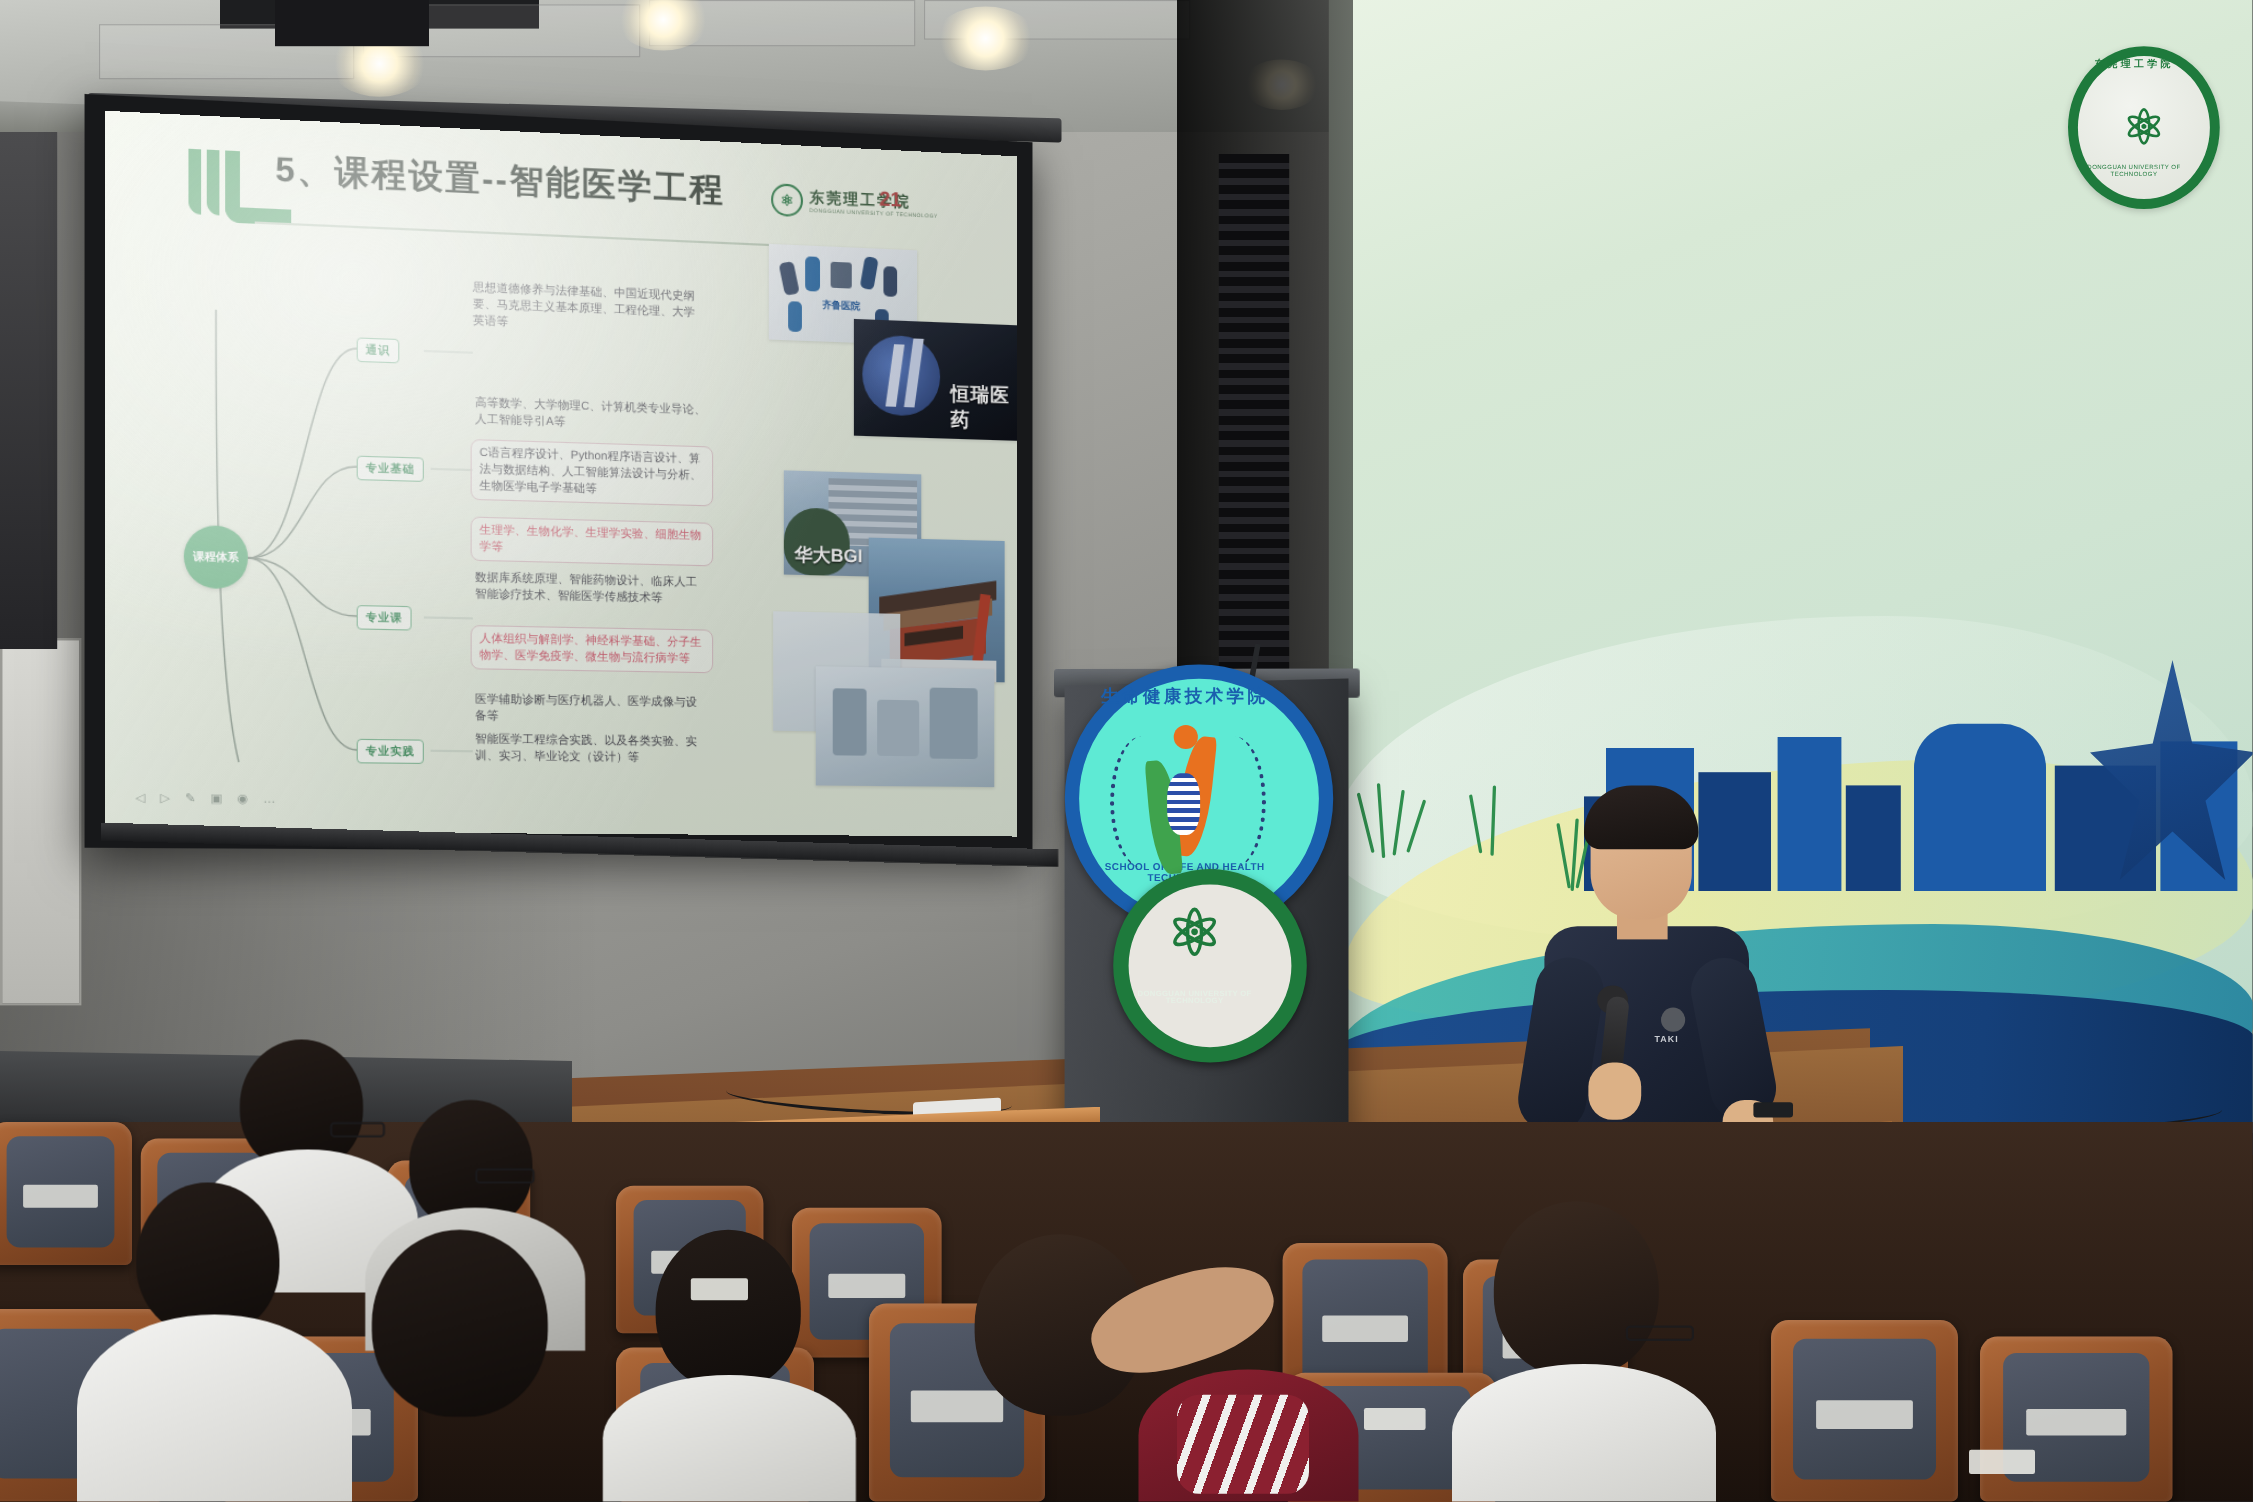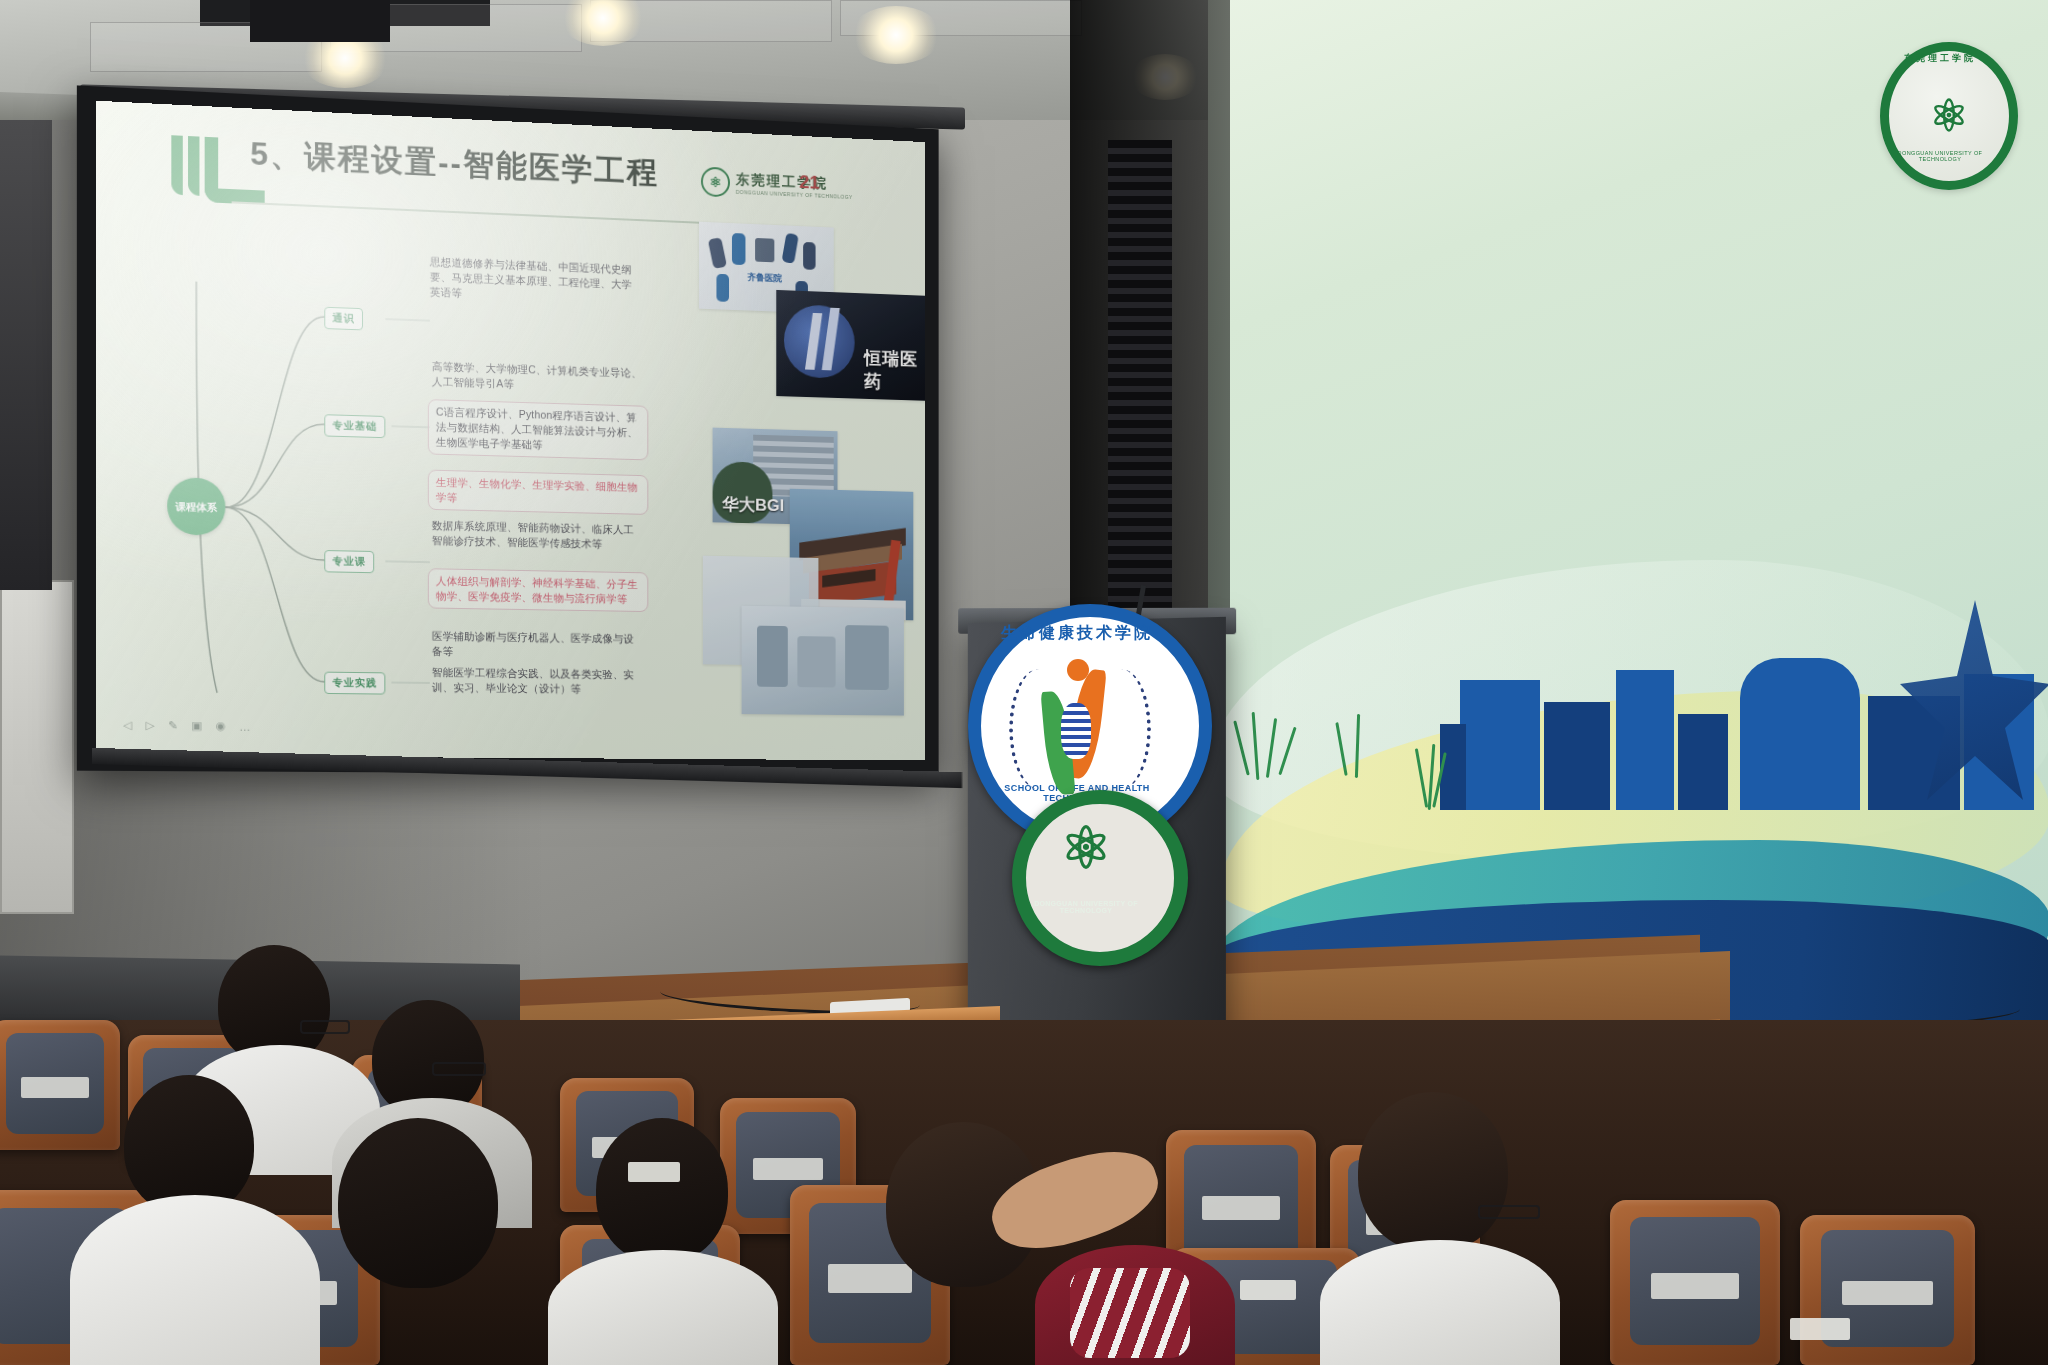--- a/index.html
+++ b/index.html
@@ -110,21 +110,21 @@
   #stage-front{left:0;top:960px;width:520px;height:70px;background:linear-gradient(180deg,#4a4c4e,#2c2d2f);transform:skewY(1deg);}
   #stage-edge{left:460px;top:1046px;width:1260px;height:16px;background:#c07b3c;transform:skewY(-2.4deg);}
 
   #podium{left:965px;top:620px;width:260px;height:440px;
     background:linear-gradient(100deg,#4d5055 0%,#3a3d41 55%,#232528 100%);
     transform:perspective(1100px) rotateY(-7deg);box-shadow:0 12px 30px rgba(0,0,0,.5);}
   #podium-top{left:955px;top:608px;width:280px;height:26px;
     background:linear-gradient(180deg,#6a6e73,#44474b);transform:perspective(1100px) rotateY(-7deg);border-radius:3px;}
   .emblem{position:absolute;border-radius:50%;}
   #emblem-blue{left:968px;top:604px;width:218px;height:218px;
-    background:#ffffff;border:13px solid #1a5fae;box-shadow:0 3px 10px rgba(0,0,0,.4);}
+    background:#5eead4;border:13px solid #1a5fae;box-shadow:0 3px 10px rgba(0,0,0,.4);}
   #emblem-green{left:1012px;top:790px;width:148px;height:148px;
     background:#e8e6e0;border:14px solid #1e7a3c;box-shadow:0 3px 8px rgba(0,0,0,.5);}
   #mic-stand{left:1135px;top:585px;width:5px;height:70px;background:#26282b;transform:rotate(10deg);}
 
   
   #speaker{left:1370px;top:710px;width:260px;height:450px;}
   #sp-head{position:absolute;left:76px;top:14px;width:92px;height:112px;border-radius:46px 46px 42px 42px;
     background:linear-gradient(160deg,#e4bb96,#cf9f78);}
   #sp-hair{position:absolute;left:70px;top:4px;width:104px;height:58px;border-radius:52px 52px 18px 18px;
     background:linear-gradient(170deg,#2a2220,#161210);}
@@ -398,20 +398,39 @@
                 background:repeating-linear-gradient(180deg,#2b4ea8 0 4px,#ffffff 4px 8px);"></div>
     <div class="abs" style="left:28px;top:52px;width:56px;height:120px;border-left:4px dotted #2b3f7a;border-radius:50%;"></div>
     <div class="abs" style="left:110px;top:52px;width:56px;height:120px;border-right:4px dotted #2b3f7a;border-radius:50%;"></div>
   </div>
 
   <div class="abs emblem" id="emblem-green">
     <div class="abs" style="left:0;top:16px;width:120px;text-align:center;font-size:58px;color:#1e7a3c;font-weight:bold;font-family:'Liberation Serif',serif;line-height:58px;">⚛</div>
     <div class="abs" style="left:0;top:96px;width:120px;text-align:center;font-size:7px;color:#e6f0e6;font-weight:bold;letter-spacing:.3px;">DONGGUAN UNIVERSITY OF TECHNOLOGY</div>
   </div>
 
+  <div class="abs" id="speaker">
+    <div id="sp-legs"></div>
+    <div id="sp-torso"></div>
+    <div id="sp-armL"></div>
+    <div id="sp-armR"></div>
+    <div id="sp-neck"></div>
+    <div id="sp-head"></div>
+    <div id="sp-hair"></div>
+    <div id="sp-mic-head"></div>
+    <div id="sp-mic"></div>
+    <div id="sp-mic-band"></div>
+    <div id="sp-handL"></div>
+    <div id="sp-handR"></div>
+    <div id="sp-clicker"></div>
+    <div id="sp-belt"></div>
+    <div id="sp-buckle"></div>
+    <div id="sp-logo"></div>
+    <div id="sp-logo-text">TAKI</div>
+  </div>
 
   <div class="abs" id="table"></div>
   <div class="abs" id="table-top"></div>
   <div class="abs" id="bottle"></div>
   <div class="abs" id="bottle-cap"></div>
   <div class="abs" id="namecard">
     <span id="namecard-text">刘宇佳</span>
   </div>
 
   <div class="abs" id="house"></div>

